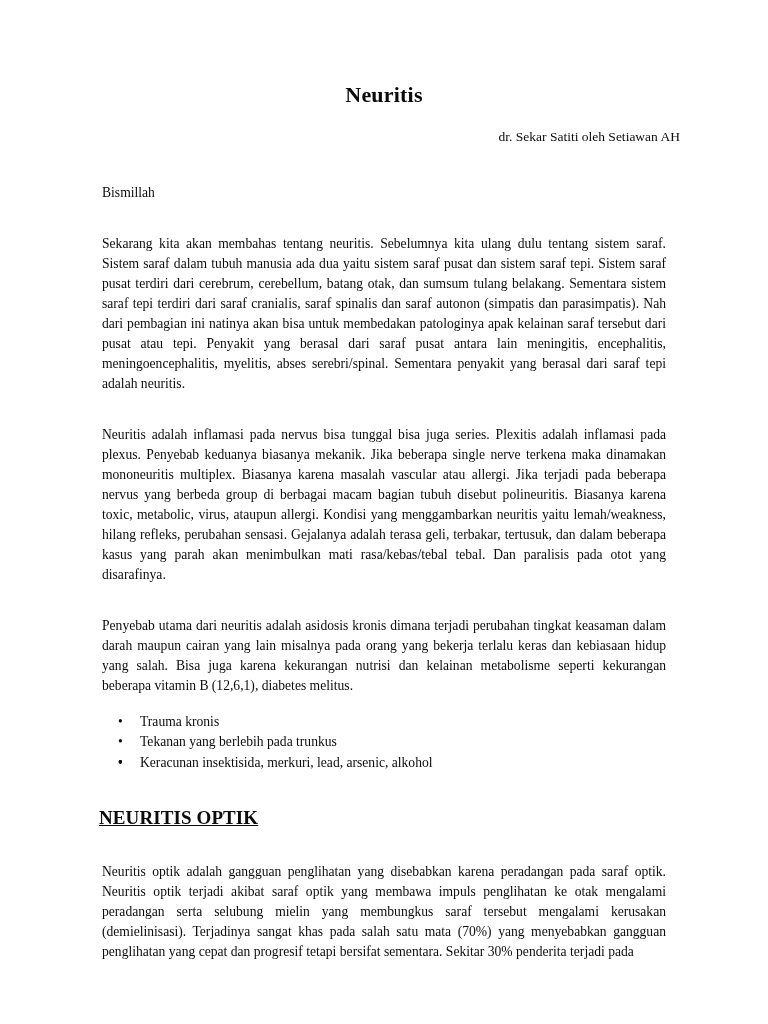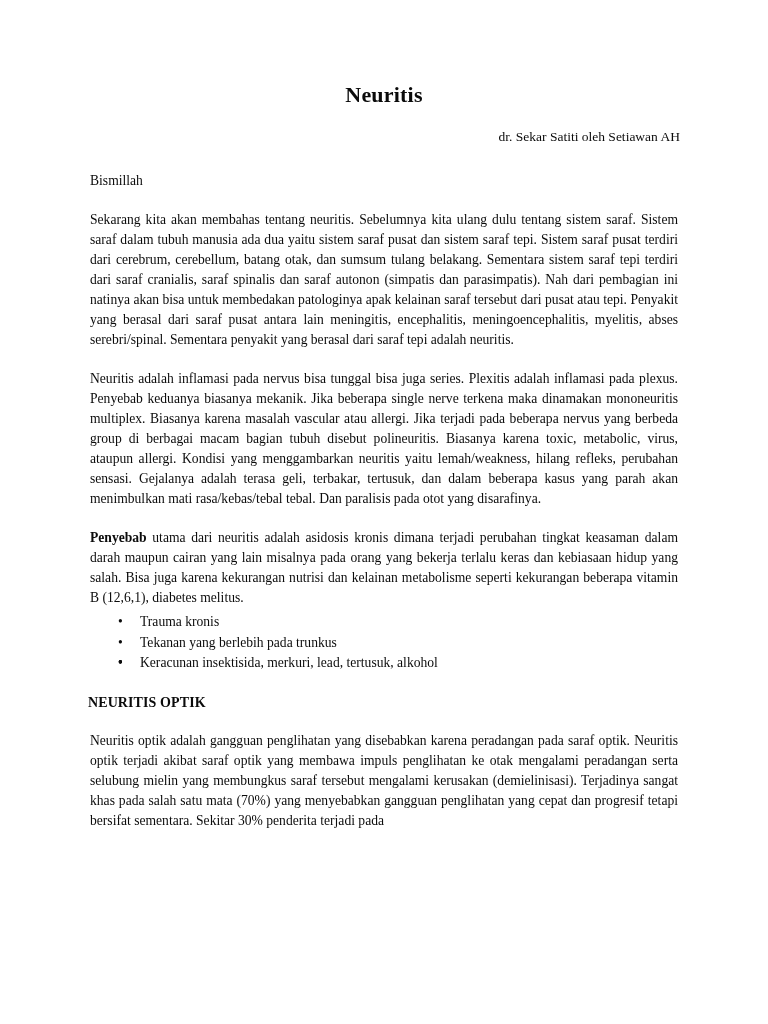--- a/index.html
+++ b/index.html
@@ -41,44 +41,45 @@
   }
   .doc-subtitle {
     margin: 0;
     padding-top: 22px;
     text-align: right;
     font-size: 13.5px;
     font-weight: normal;
     line-height: 1.2;
   }
   .para {
-    margin: 2px;
+    margin: 14px;
     padding-top: 17px;
     font-size: 13.6px;
     line-height: 1.47;
     text-align: justify;
     text-justify: inter-word;
   }
   .para.first-body {
     padding-top: 24px;
   }
   .para.tight {
     padding-top: 16px;
   }
   .lead {
-    font-weight: bold;
+    font-weight: normal;
   }
   .section-heading {
-    margin: 0;
+    margin: 11px;
     padding-top: 19px;
-    font-size: 14px;
+    font-size: 19px;
     font-weight: bold;
     line-height: 1.47;
     text-align: left;
     letter-spacing: 0.1px;
+    text-decoration: underline;
   }
   .bullet-list {
     margin: 0;
     padding: 2px 0 0 0;
     list-style: none;
   }
   .bullet-item {
     position: relative;
     padding-left: 52px;
     font-size: 13.6px;
@@ -123,21 +124,21 @@
         <span>Tekanan yang berlebih pada trunkus</span>
       </li>
       <li class="bullet-item">
         <span class="dot">•</span>
       </li>
       <li class="bullet-item">
         <span class="dot">•</span>
       </li>
       <li class="bullet-item">
         <span class="dot">•</span>
-        <span>Keracunan insektisida, merkuri, lead, tertusuk, alkohol</span>
+        <span>Keracunan insektisida, merkuri, lead, arsenic, alkohol</span>
       </li>
     </ul>
 
 
     <h2 class="section-heading">NEURITIS OPTIK</h2>
 
     <p class="para tight">Neuritis optik adalah gangguan penglihatan yang disebabkan karena peradangan pada saraf optik. Neuritis optik terjadi akibat saraf optik yang membawa impuls penglihatan ke otak mengalami peradangan serta selubung mielin yang membungkus saraf tersebut mengalami kerusakan (demielinisasi). Terjadinya sangat khas pada salah satu mata (70%) yang menyebabkan gangguan penglihatan yang cepat dan progresif tetapi bersifat sementara. Sekitar 30% penderita terjadi pada</p>
 
   </div>
 </div>

